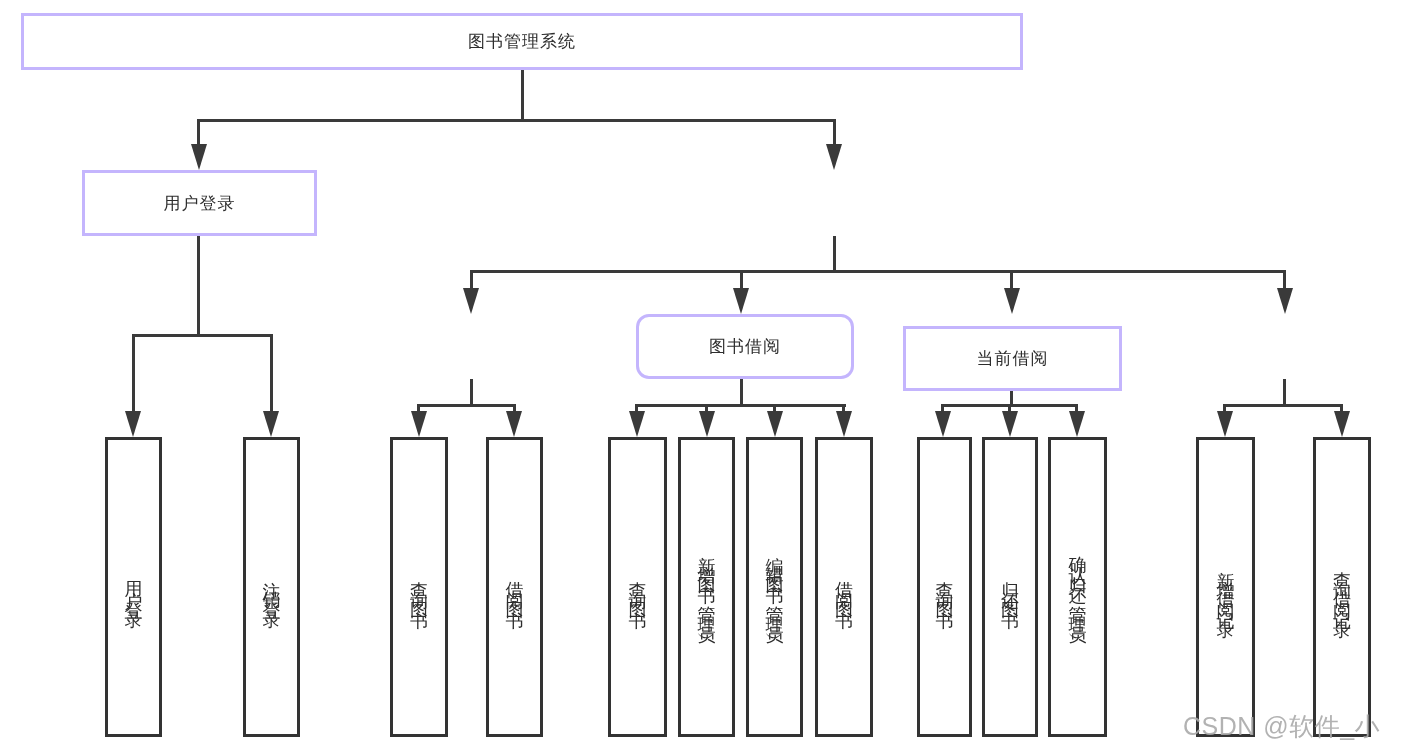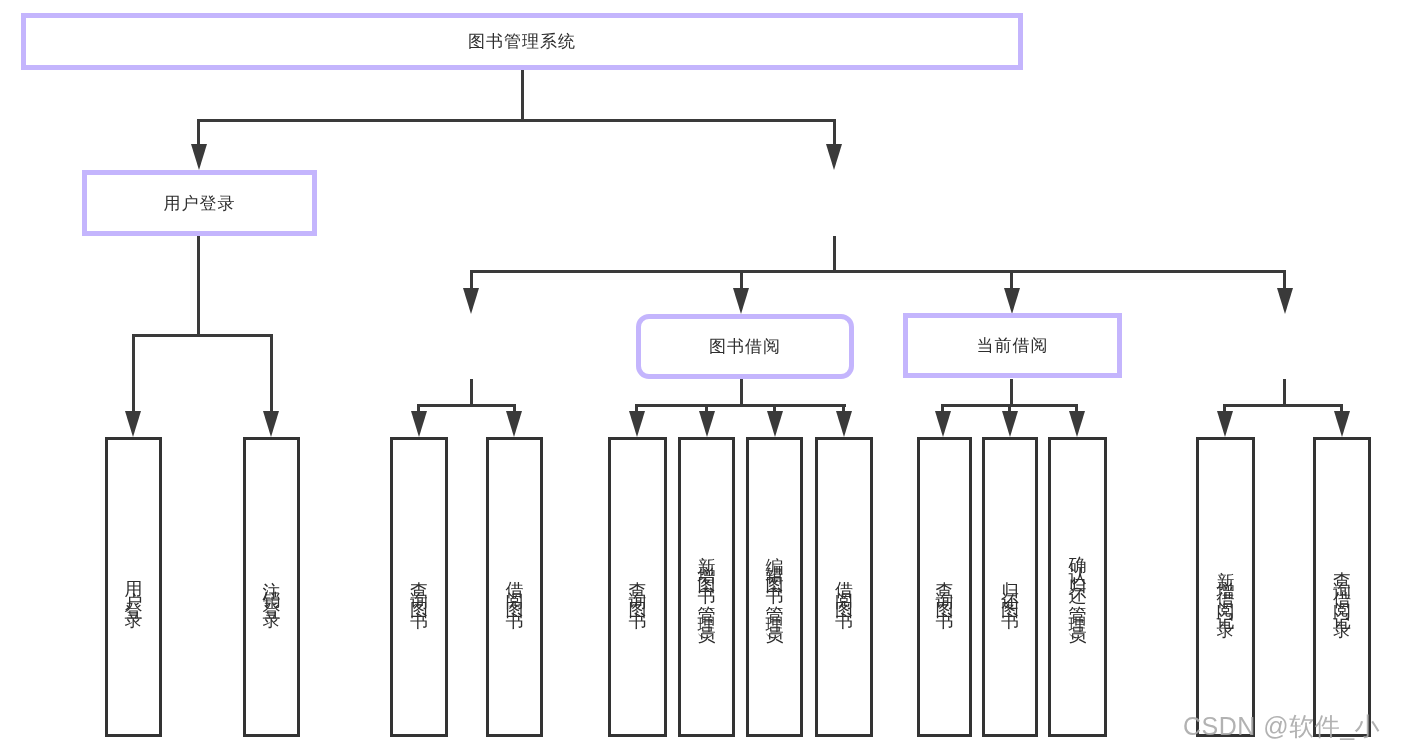--- a/index.html
+++ b/index.html
@@ -7,21 +7,21 @@
     position: relative;
     width: 1405px;
     height: 747px;
     background: #ffffff;
     font-family: "Liberation Sans", "DejaVu Sans", sans-serif;
     overflow: hidden;
   }
   .hbox {
     position: absolute;
     box-sizing: border-box;
-    border: 5px solid #c4b5fd;
+    border: 3px solid #c4b5fd;
     background: #ffffff;
     display: flex;
     align-items: center;
     justify-content: center;
     font-size: 17px;
     color: #2d2d2d;
     letter-spacing: 1px;
   }
   .vbox {
     position: absolute;
@@ -126,21 +126,21 @@
     <span>图书管理系统</span>
   </div>
 
   <div class="hbox" style="left:82px; top:170px; width:235px; height:66px;">
     <span>用户登录</span>
   </div>
 
   <div class="hbox" style="left:636px; top:314px; width:218px; height:65px;border-radius:13px;">
     <span>图书借阅</span>
   </div>
-  <div class="hbox" style="left:903px; top:313px; width:219px; height:65px;">
+  <div class="hbox" style="left:903px; top:326px; width:219px; height:65px;">
     <span>当前借阅</span>
   </div>
 
   <div class="vbox" style="left:105px; top:437px; width:57px; height:300px;">
     <span class="vtext">用户登录</span>
   </div>
   <div class="vbox" style="left:243px; top:437px; width:57px; height:300px;">
     <span class="vtext">注销登录</span>
   </div>
 

